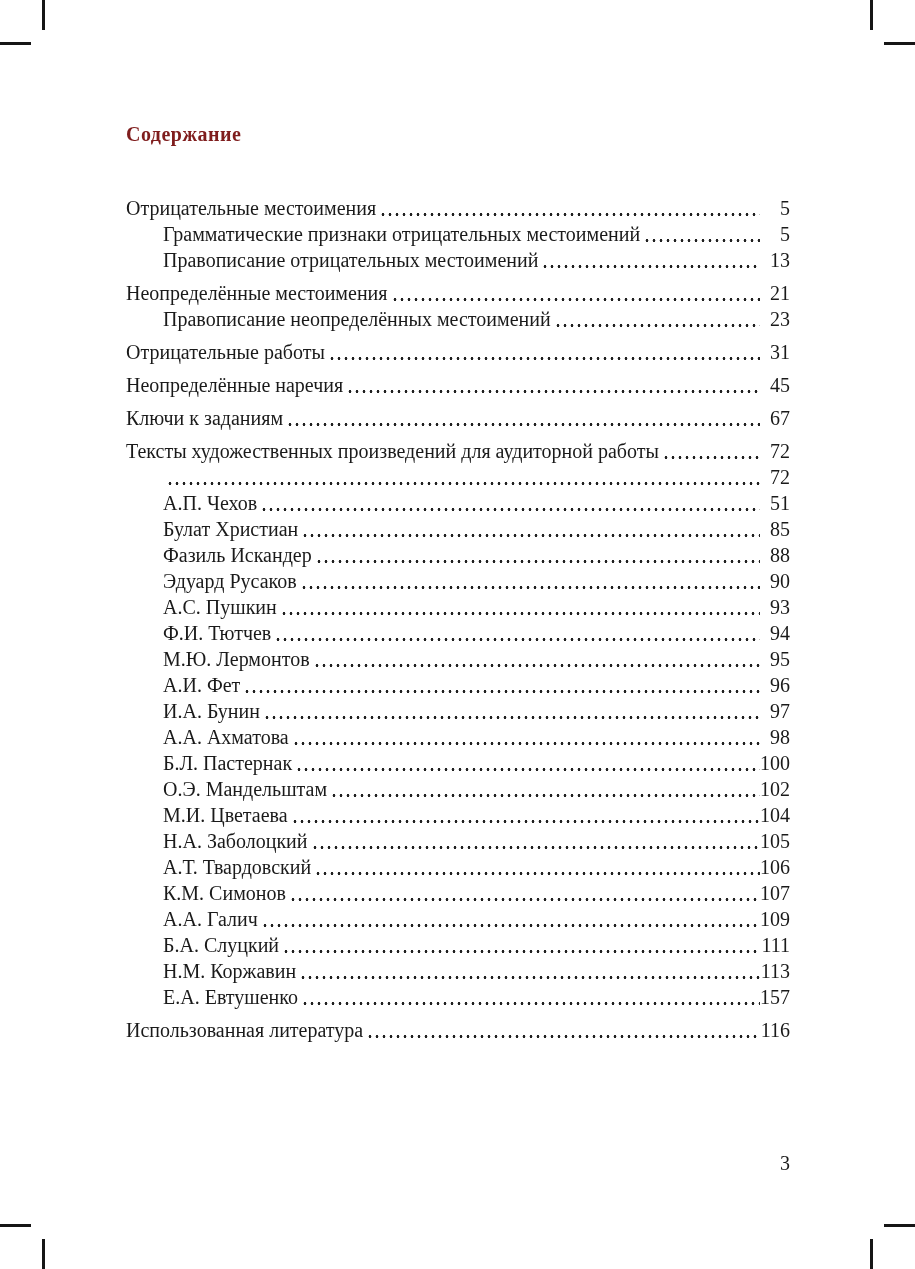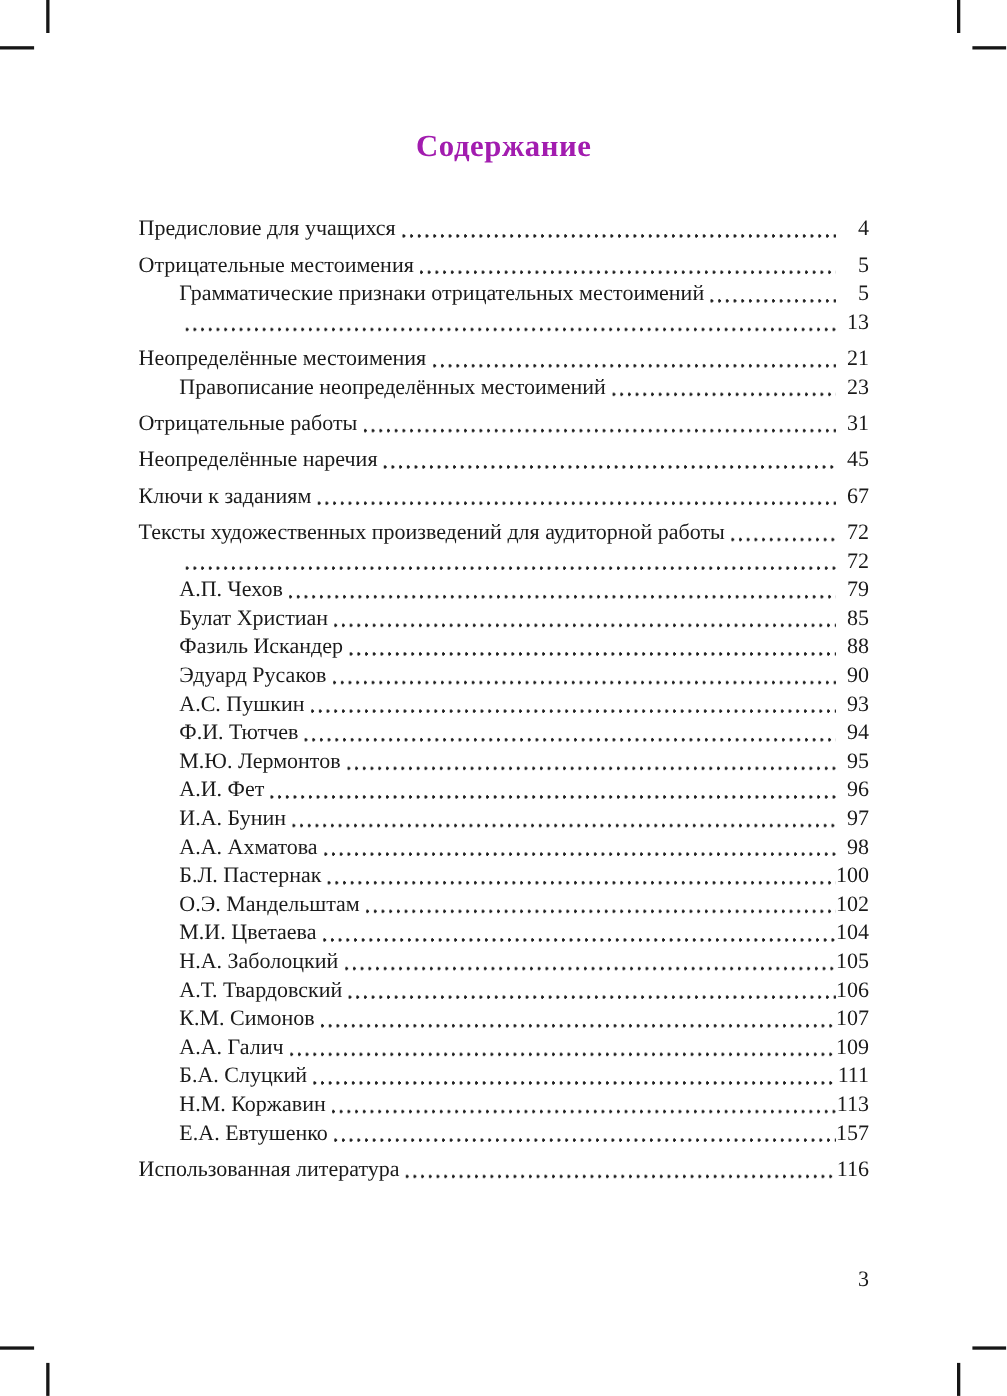--- a/index.html
+++ b/index.html
@@ -36,27 +36,26 @@
   
   .content {
     position: absolute;
     left: 126px;
     top: 0;
     width: 664px;
     padding-top: 118px;
     box-sizing: border-box;
   }
   .title {
-    text-align: center;
     font-weight: bold;
-    font-size: 28px;
+    font-size: 20px;
     line-height: 32px;
     letter-spacing: 0.5px;
     margin: 0 0 45px 0;
-    color: #a21caf;
+    color: #7f1d1d;
   }
   .toc-list {
     font-size: 20px;
   }
   .row {
     display: flex;
     align-items: baseline;
     line-height: 26px;
     white-space: nowrap;
   }
@@ -101,35 +100,31 @@
   <div class="crop h h-tr"></div>
   <div class="crop h h-bl"></div>
   <div class="crop v v-bl"></div>
   <div class="crop h h-br"></div>
   <div class="crop v v-br"></div>
 
   <div class="content">
     <h1 class="title">Содержание</h1>
     <div class="toc-list">
         <div class="row top">
-    <span class="label">Предисловие для учащихся</span>
-    <span class="leader"></span>
-    <span class="pagenum">4</span>
-  </div>
-        <div class="row top">
     <span class="label">Отрицательные местоимения</span>
     <span class="leader"></span>
     <span class="pagenum">5</span>
   </div>
         <div class="row sub">
     <span class="label">Грамматические признаки отрицательных местоимений</span>
     <span class="leader"></span>
     <span class="pagenum">5</span>
   </div>
         <div class="row sub">
+    <span class="label">Правописание отрицательных местоимений</span>
     <span class="leader"></span>
     <span class="pagenum">13</span>
   </div>
         <div class="row top">
     <span class="label">Неопределённые местоимения</span>
     <span class="leader"></span>
     <span class="pagenum">21</span>
   </div>
         <div class="row sub">
     <span class="label">Правописание неопределённых местоимений</span>
@@ -156,21 +151,21 @@
     <span class="leader"></span>
     <span class="pagenum">72</span>
   </div>
         <div class="row sub">
     <span class="leader"></span>
     <span class="pagenum">72</span>
   </div>
         <div class="row sub">
     <span class="label">А.П. Чехов</span>
     <span class="leader"></span>
-    <span class="pagenum">79</span>
+    <span class="pagenum">51</span>
   </div>
         <div class="row sub">
     <span class="label">Булат Христиан</span>
     <span class="leader"></span>
     <span class="pagenum">85</span>
   </div>
         <div class="row sub">
     <span class="label">Фазиль Искандер</span>
     <span class="leader"></span>
     <span class="pagenum">88</span>

